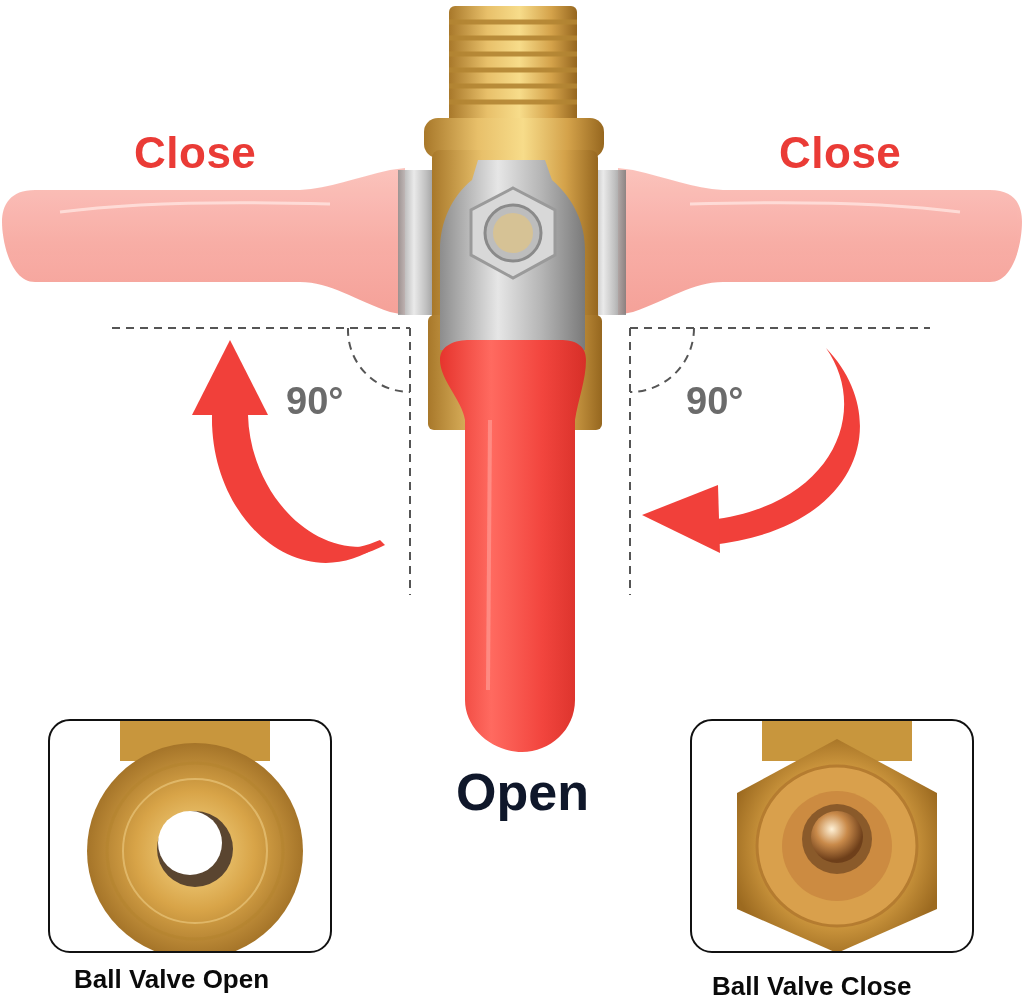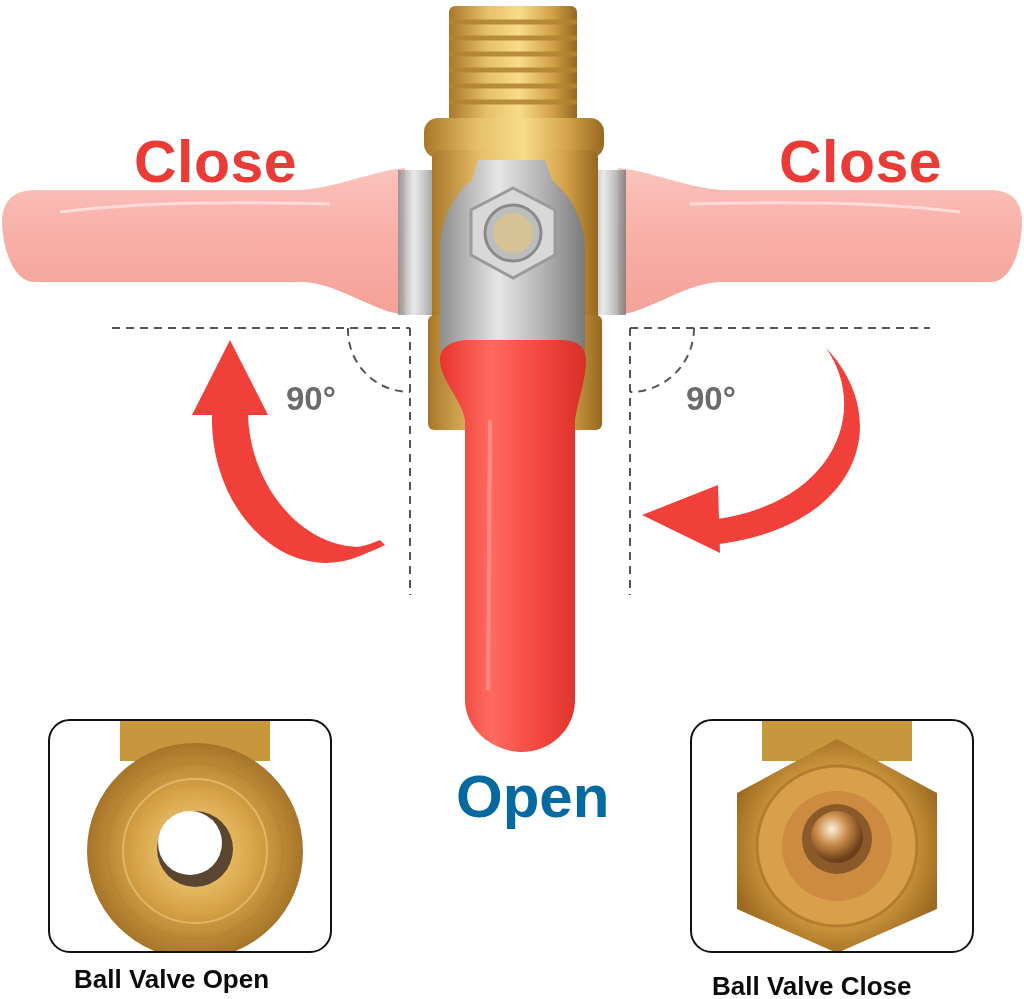--- a/index.html
+++ b/index.html
@@ -1,20 +1,20 @@
 <!DOCTYPE html>
 <html><head>
 <meta charset="utf-8">
 <style>
   html, body { margin:0; padding:0; background:#ffffff; }
   body { width:1024px; height:999px; position:relative; overflow:hidden; font-family:"Liberation Sans", sans-serif; }
   .abs { position:absolute; }
-  .label-red { color:#ea3b36; font-weight:bold; font-size:59px; letter-spacing:0.5px; }
-  .label-gray { color:#6b6b6b; font-weight:bold; font-size:33px; }
-  .label-black { color:#0369a1; font-weight:bold; font-size:60px; }
+  .label-red { color:#ea3b36; font-weight:bold; font-size:44px; letter-spacing:0.5px; }
+  .label-gray { color:#6b6b6b; font-weight:bold; font-size:38px; }
+  .label-black { color:#0f172a; font-weight:bold; font-size:52px; }
   .caption { color:#0a0a0a; font-weight:bold; font-size:26px; white-space:nowrap; }
   .inset-box { border:2px solid #111; border-radius:22px; background:#fff; overflow:hidden; }
   svg { display:block; }
 </style>
 </head>
 <body>
 
 <div class="abs label-red" style="left:134px;top:128px;">Close</div>
 <div class="abs label-red" style="left:779px;top:128px;">Close</div>
 <div class="abs label-gray" style="left:286px;top:380px;">90°</div>

